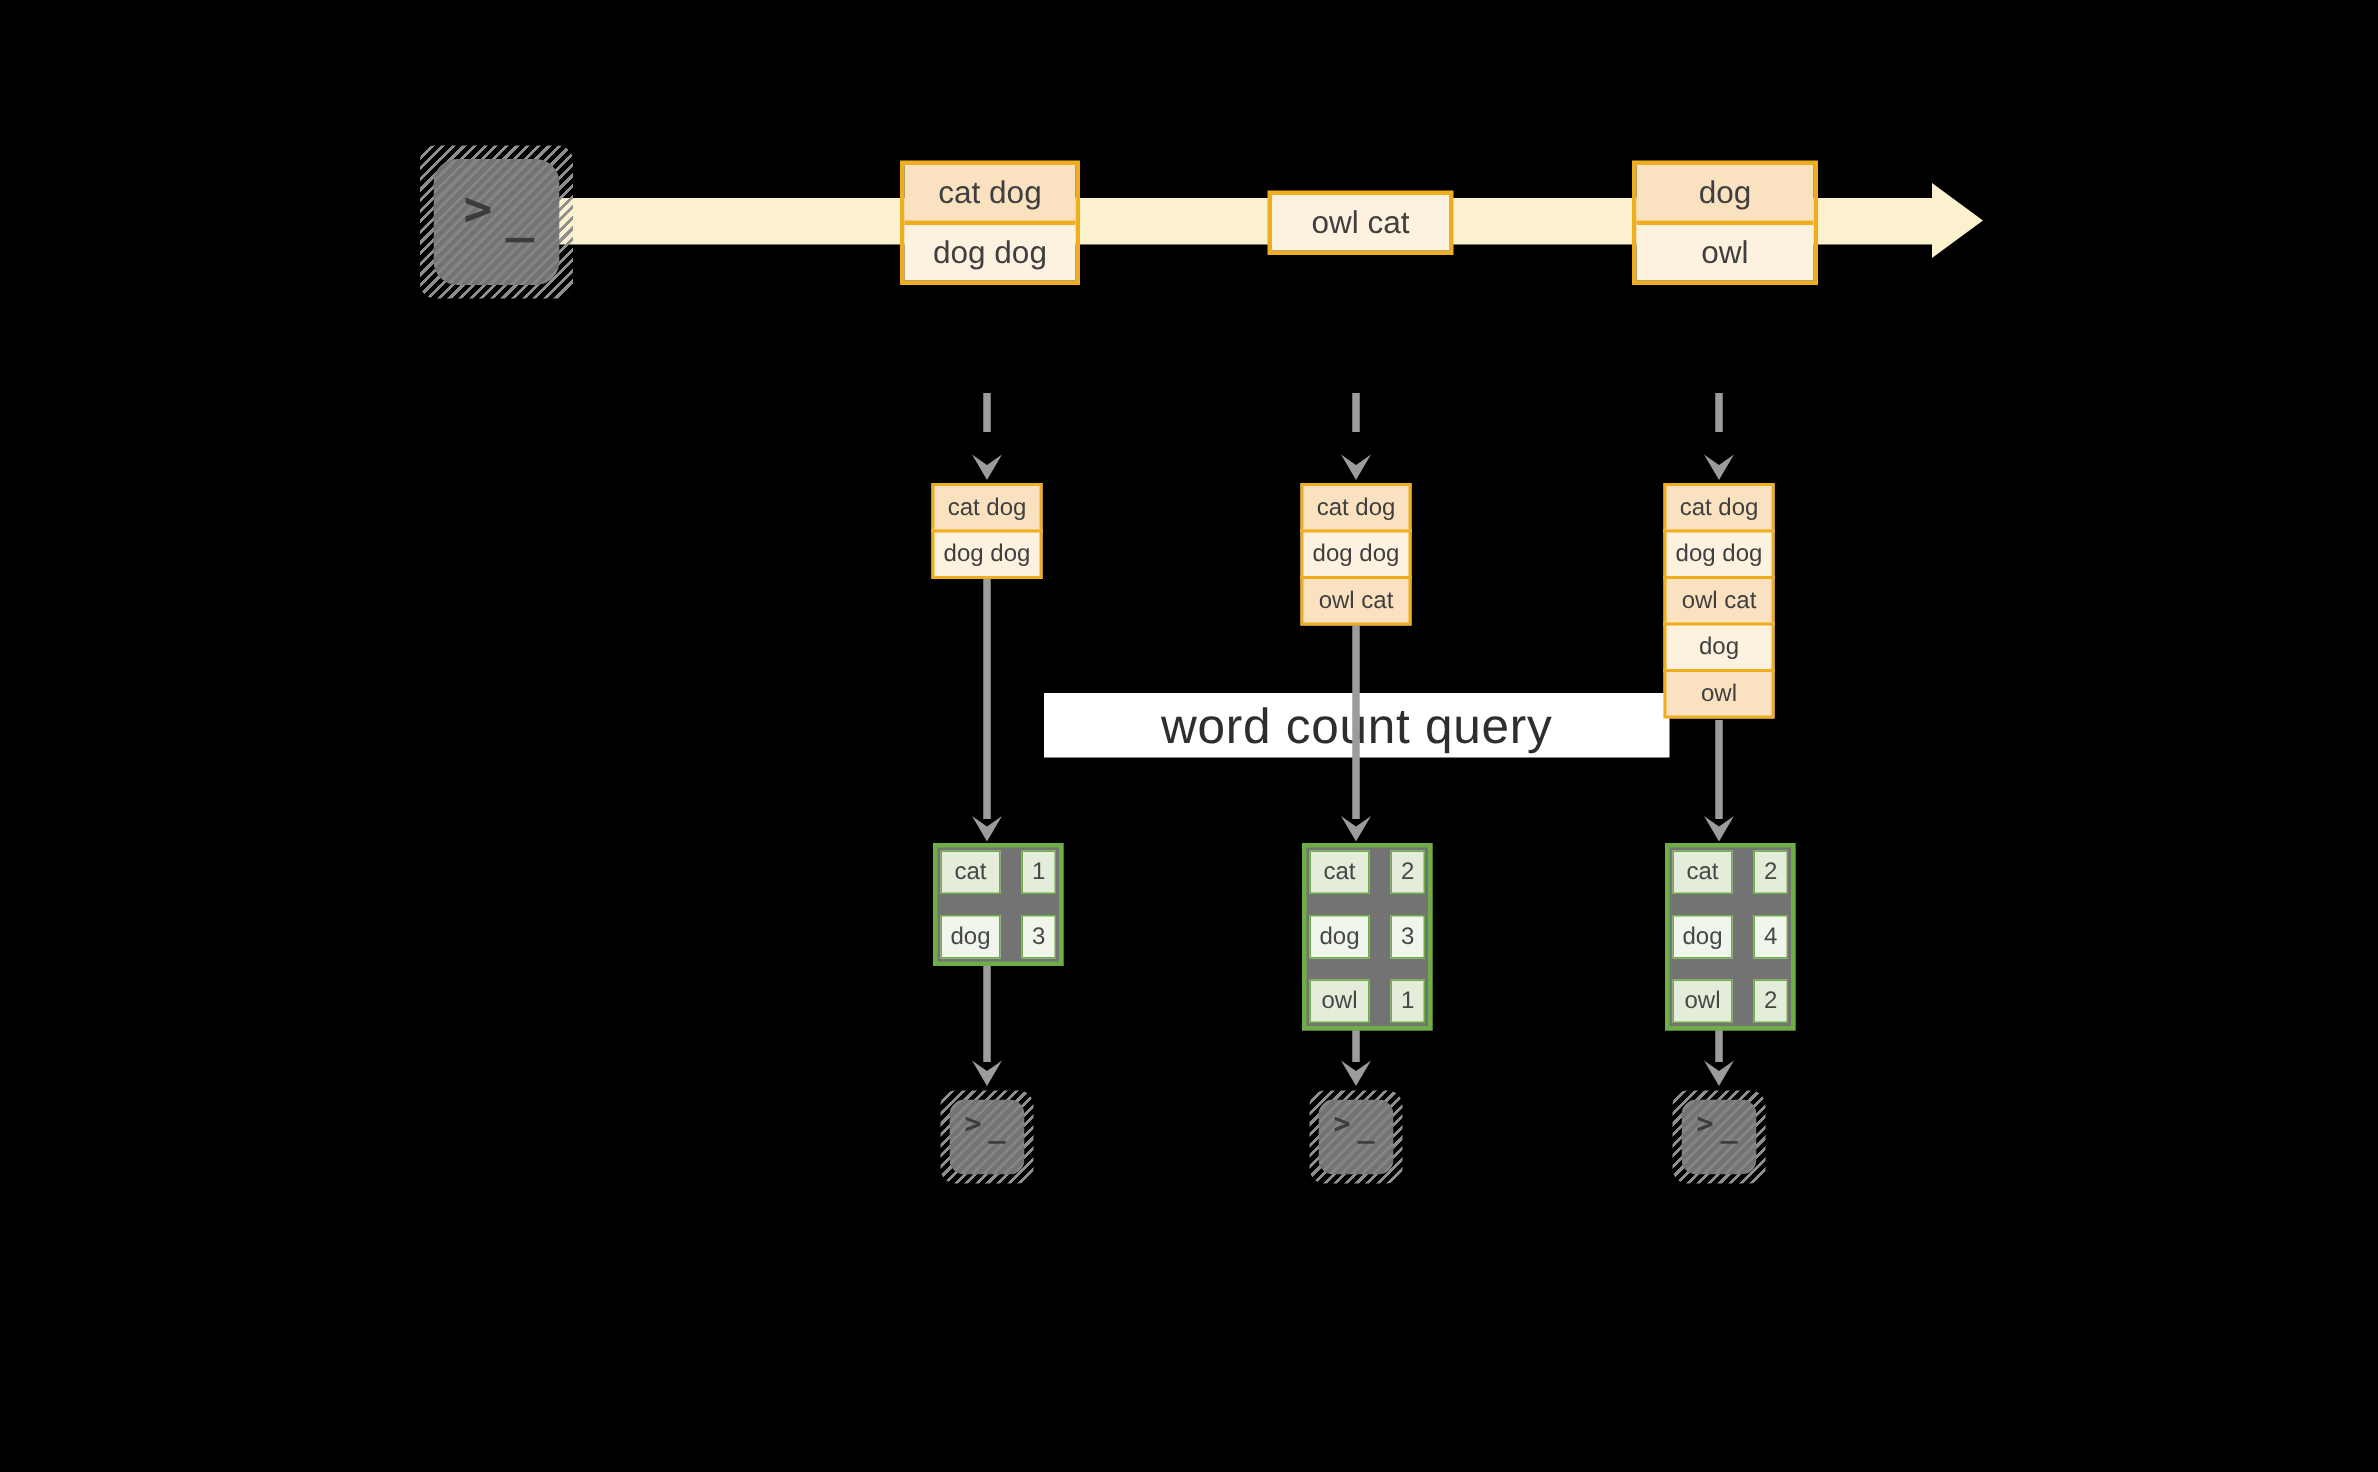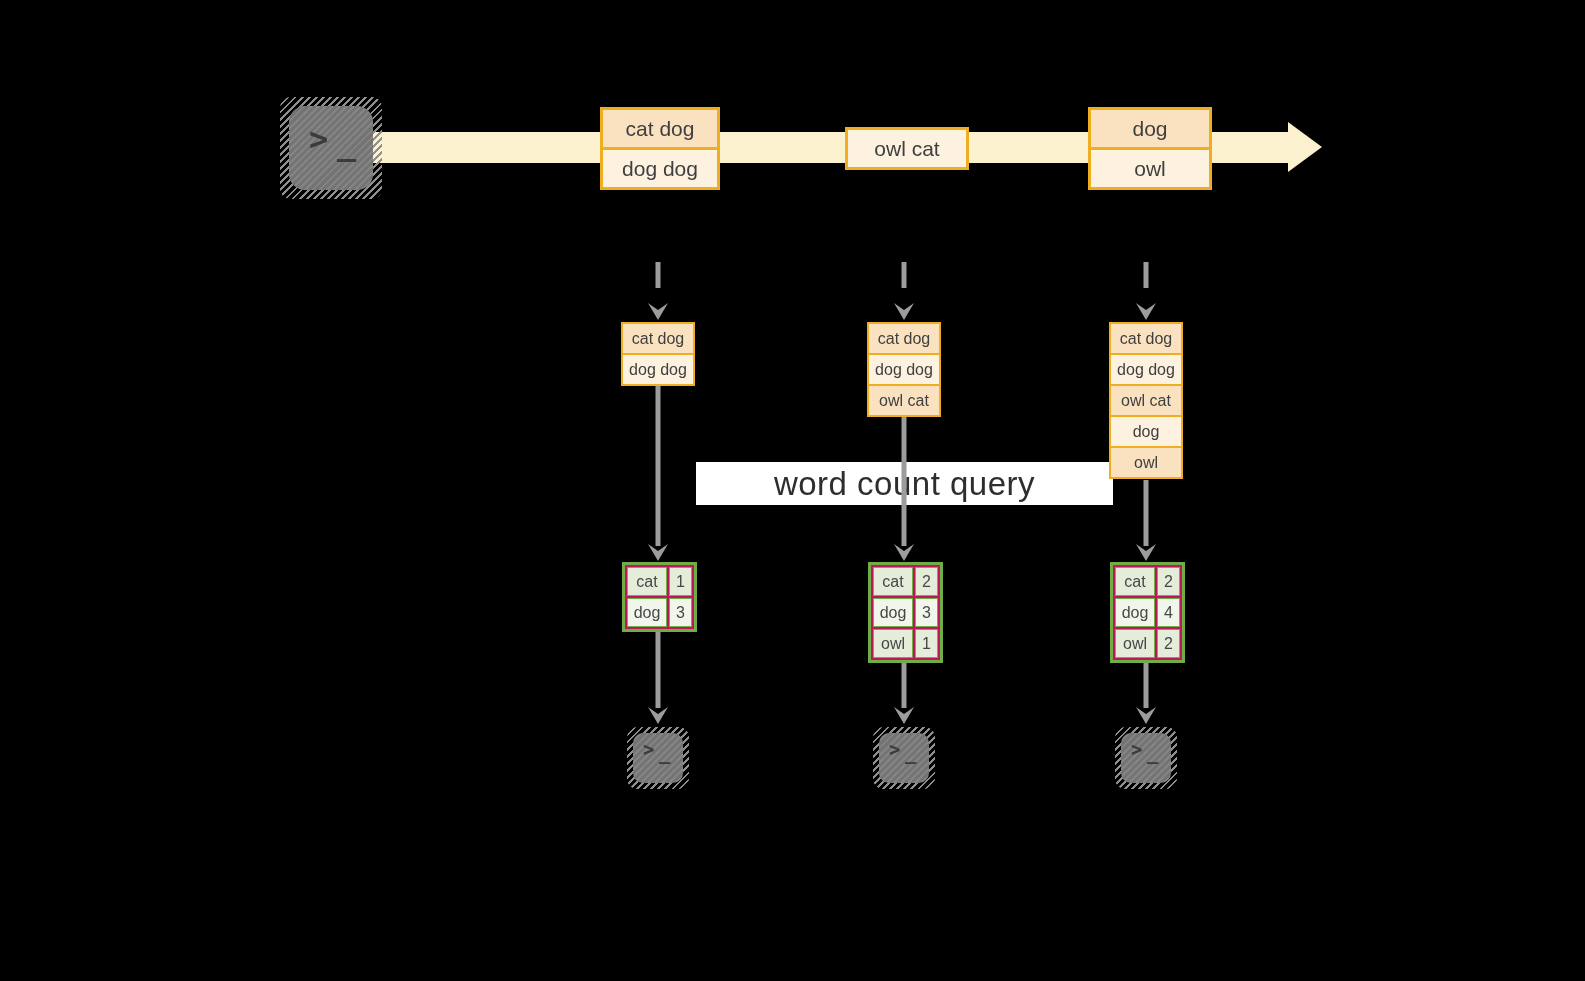--- a/index.html
+++ b/index.html
@@ -59,23 +59,23 @@
   .stack{position:absolute;top:322px;width:74px;z-index:6;}
   .srow{box-sizing:border-box;width:74px;height:33px;border:2px solid var(--gold);
         display:flex;align-items:center;justify-content:center;
         font-size:16px;color:var(--text-dark);}
   .srow + .srow{margin-top:-2px;}
   .srow:nth-child(odd){background:var(--peach-dark);}
   .srow:nth-child(even){background:var(--peach-light);}
   .stack1{left:621px;} .stack2{left:867px;} .stack3{left:1109px;}
 
   
-  .counts{position:absolute;top:562px;z-index:6;background:#be185d;
+  .counts{position:absolute;top:562px;z-index:6;background:#737373;
     border:3px solid var(--green);padding:2px;display:grid;
-    grid-template-columns:40px 23px;gap:2px;}
+    grid-template-columns:40px 23px;gap:14px;}
   .cell{box-sizing:border-box;height:29px;border:1px solid var(--green);
     display:flex;align-items:center;justify-content:center;
     font-size:16px;color:#474747;}
   .row-d{background:var(--green-dark);} .row-l{background:var(--green-light);}
   .counts1{left:622px;} .counts2{left:868px;} .counts3{left:1110px;}
 </style>
 </head>
 <body>
 
 <div class="canvas">

